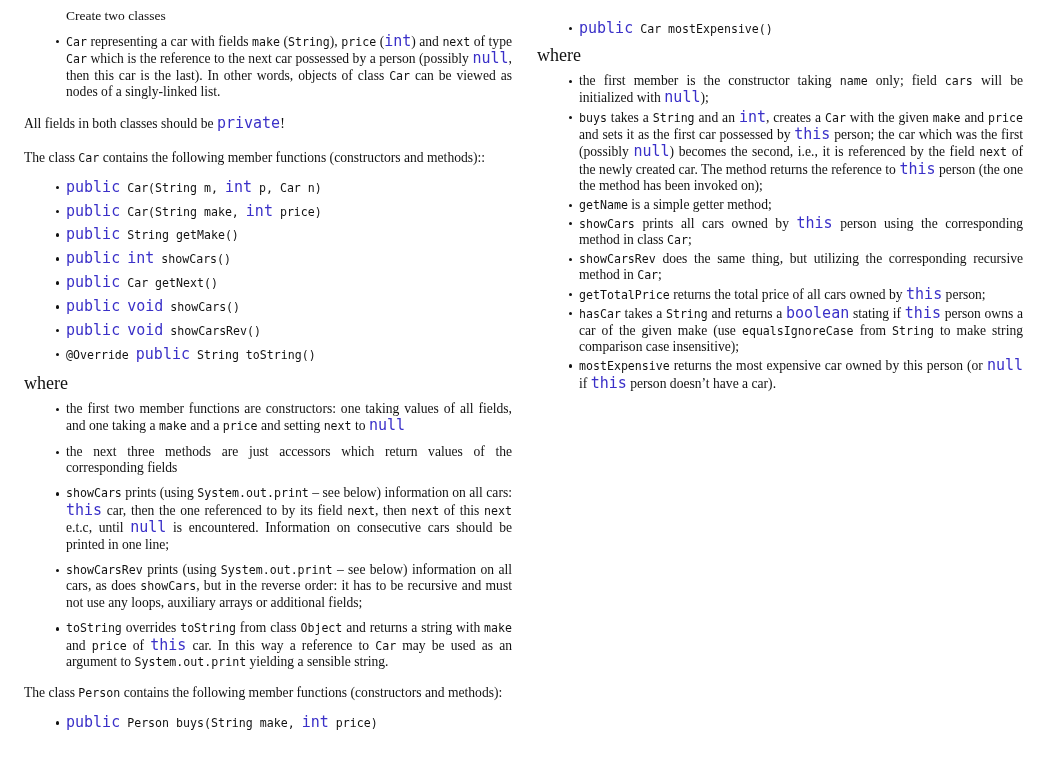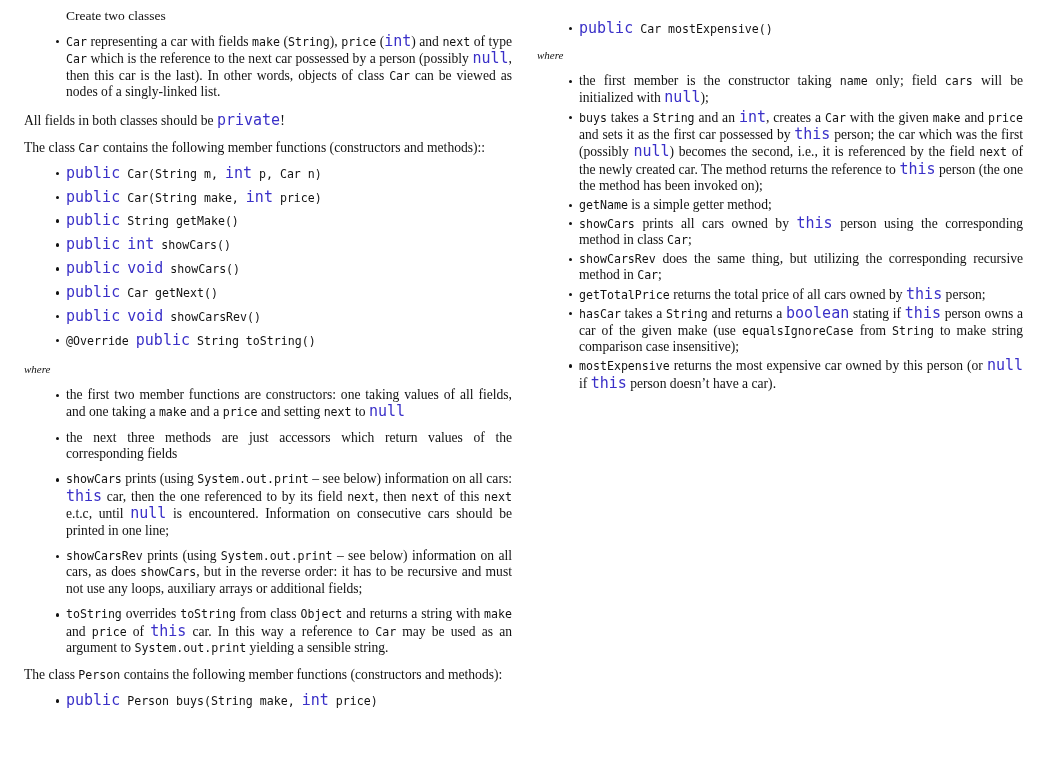--- a/index.html
+++ b/index.html
@@ -28,30 +28,29 @@
 
   
   .doc-title {
     font-size: 13.5px;
     line-height: 16px;
     margin: 8px 0 0 42px;
     text-align: left;
   }
   p.para {
     font-size: 13.6px;
-    line-height: 16px;
+    line-height: 23px;
     margin: 11px 0 0 0;
     text-align: justify;
     text-justify: inter-word;
   }
   p.where {
-    font-size: 11px;
+    font-size: 18px;
     line-height: 16.4px;
     margin: 12px 0 0 0;
-    font-style: italic;
   }
   .col-right p.where { margin-top: 10px; }
 
   
   ul.bullets {
     list-style: none;
     margin: 9px 0 0 0;
     padding: 0;
   }
   ul.bullets > li {
@@ -117,22 +116,22 @@
 
     <p class="para">All fields in both classes should be <span class="kw">private</span>!</p>
 
     <p class="para">The class <span class="code">Car</span> contains the following member functions (constructors and methods)::</p>
 
     <ul class="bullets sig">
         <li class="sigline"><span class="kw">public</span><span class="code"> Car(String m, </span><span class="kw">int</span><span class="code"> p, Car n)</span></li>
         <li class="sigline"><span class="kw">public</span><span class="code"> Car(String make, </span><span class="kw">int</span><span class="code"> price)</span></li>
         <li class="sigline"><span class="kw">public</span><span class="code"> String getMake()</span></li>
         <li class="sigline"><span class="kw">public</span><span class="code"> </span><span class="kw">int</span><span class="code"> showCars()</span></li>
+        <li class="sigline"><span class="kw">public</span><span class="code"> Car getNext()</span></li>
         <li class="sigline"><span class="kw">public</span><span class="code"> </span><span class="kw">void</span><span class="code"> showCars()</span></li>
-        <li class="sigline"><span class="kw">public</span><span class="code"> Car getNext()</span></li>
         <li class="sigline"><span class="kw">public</span><span class="code"> </span><span class="kw">void</span><span class="code"> showCarsRev()</span></li>
         <li class="sigline"><span class="code">@Override </span><span class="kw">public</span><span class="code"> String toString()</span></li>
       </ul>
 
     <p class="where">where</p>
 
     <ul class="bullets prose-loose">
         <li>the first two member functions are constructors: one taking values of all fields, and one taking a <span class="code">make</span> and a <span class="code">price</span> and setting <span class="code">next</span> to <span class="kw">null</span></li>
         <li>the next three methods are just accessors which return values of the corresponding fields</li>
         <li><span class="code">showCars</span> prints (using <span class="code">System.out.print</span> – see below) information on all cars: <span class="kw">this</span> car, then the one referenced to by its field <span class="code">next</span>, then <span class="code">next</span> of this <span class="code">next</span> e.t.c, until <span class="kw">null</span> is encountered. Information on consecutive cars should be printed in one line;</li>

